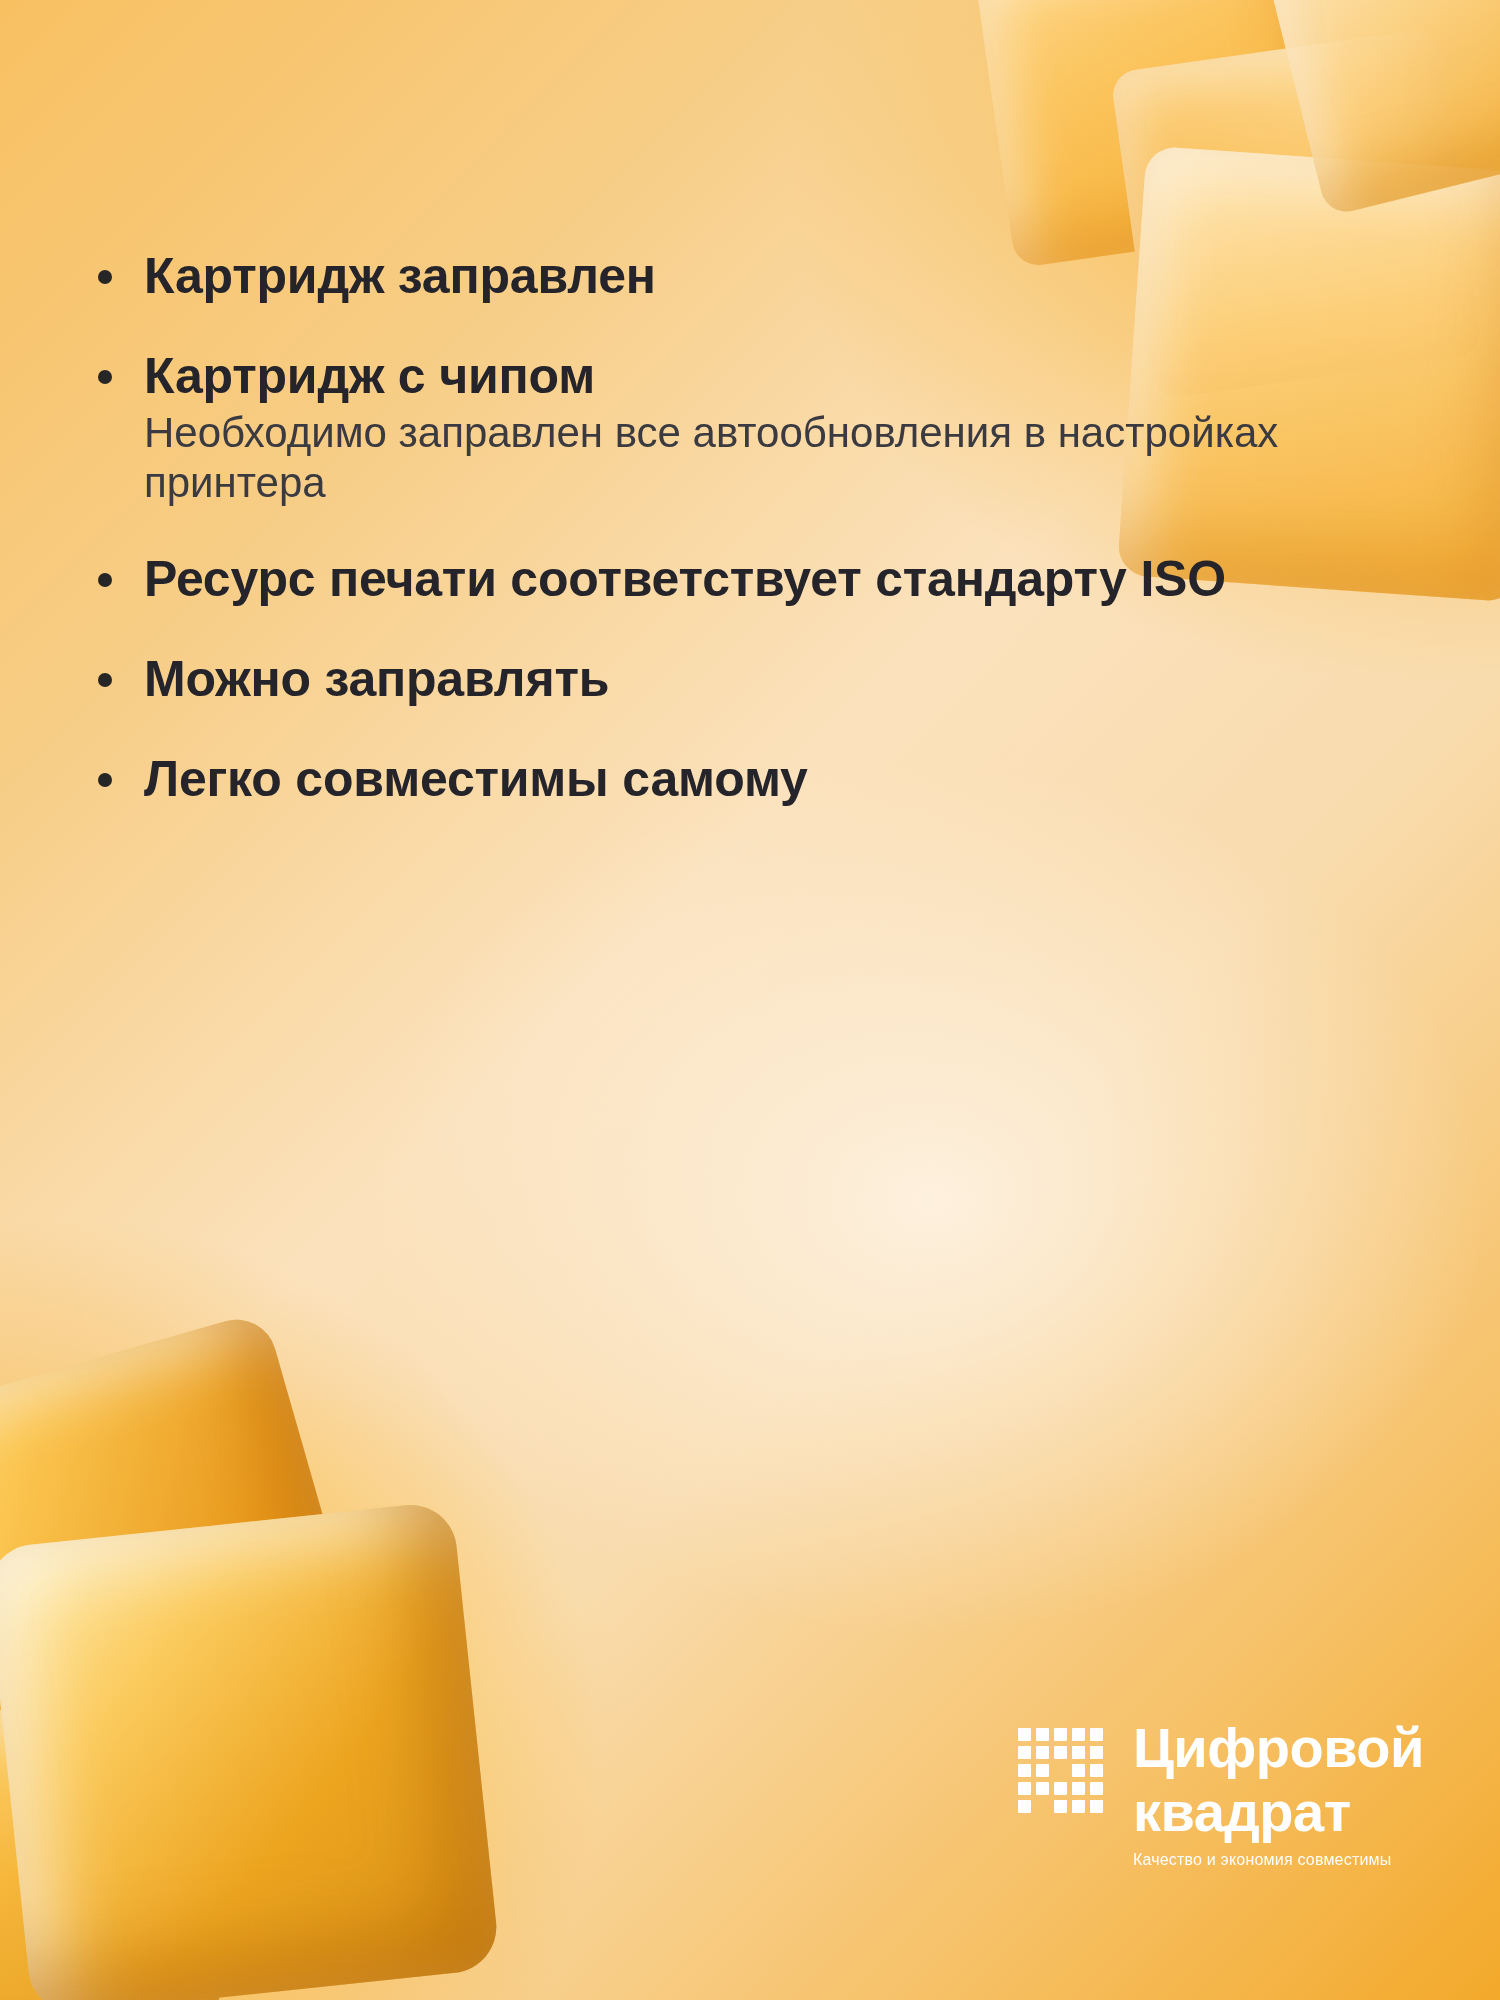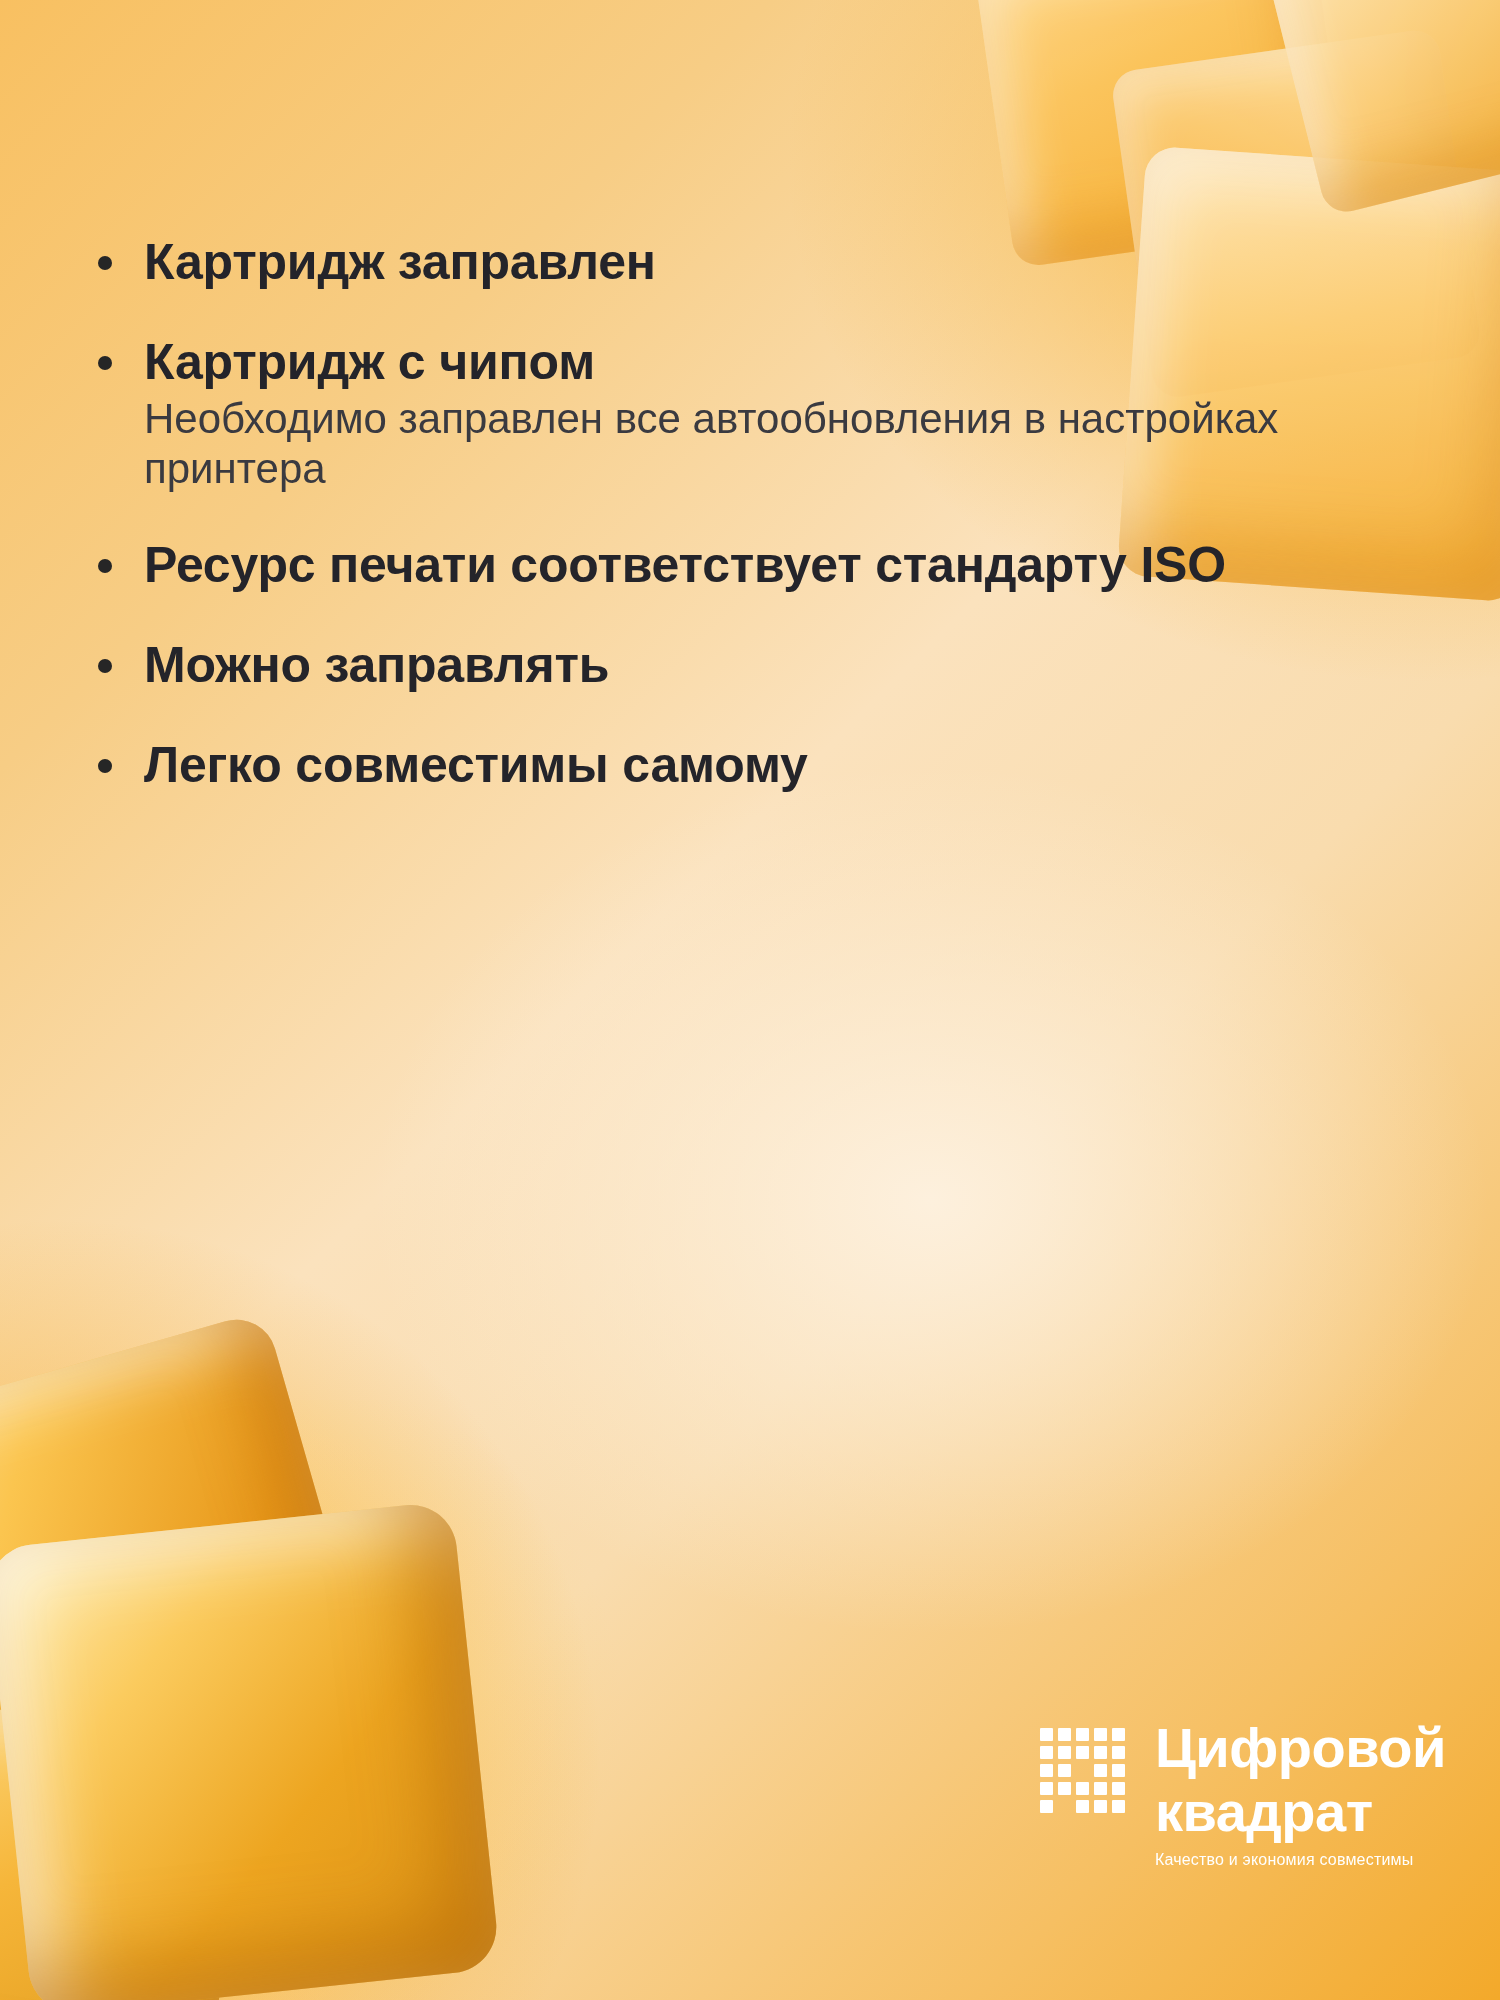--- a/index.html
+++ b/index.html
@@ -120,21 +120,21 @@
     left: -120px; top: 1400px;
     width: 760px; height: 680px;
     background: radial-gradient(ellipse at 40% 45%, rgba(255,214,110,.55) 0%, rgba(255,214,110,0) 68%);
     pointer-events: none;
   }
 
   
   .content {
     position: absolute;
     left: 78px;
-    top: 234px;
+    top: 248px;
     width: 1320px;
   }
 
   ul.features {
     list-style: none;
     margin: 0;
     padding: 0;
   }
   ul.features li {
     position: relative;
@@ -174,21 +174,21 @@
 
   
   li.item-0 { margin-bottom: 46px; }
   li.item-1 { margin-bottom: 56px; }
   li.item-2 { margin-bottom: 48px; }
   li.item-3 { margin-bottom: 46px; }
 
   
   .logo {
     position: absolute;
-    right: 54px;
+    right: 76px;
     bottom: 132px;
     display: flex;
     align-items: flex-start;
     gap: 30px;
   }
   .logo-mark {
     display: grid;
     grid-template-columns: repeat(5, 13px);
     grid-template-rows: repeat(5, 13px);
     gap: 5px;

